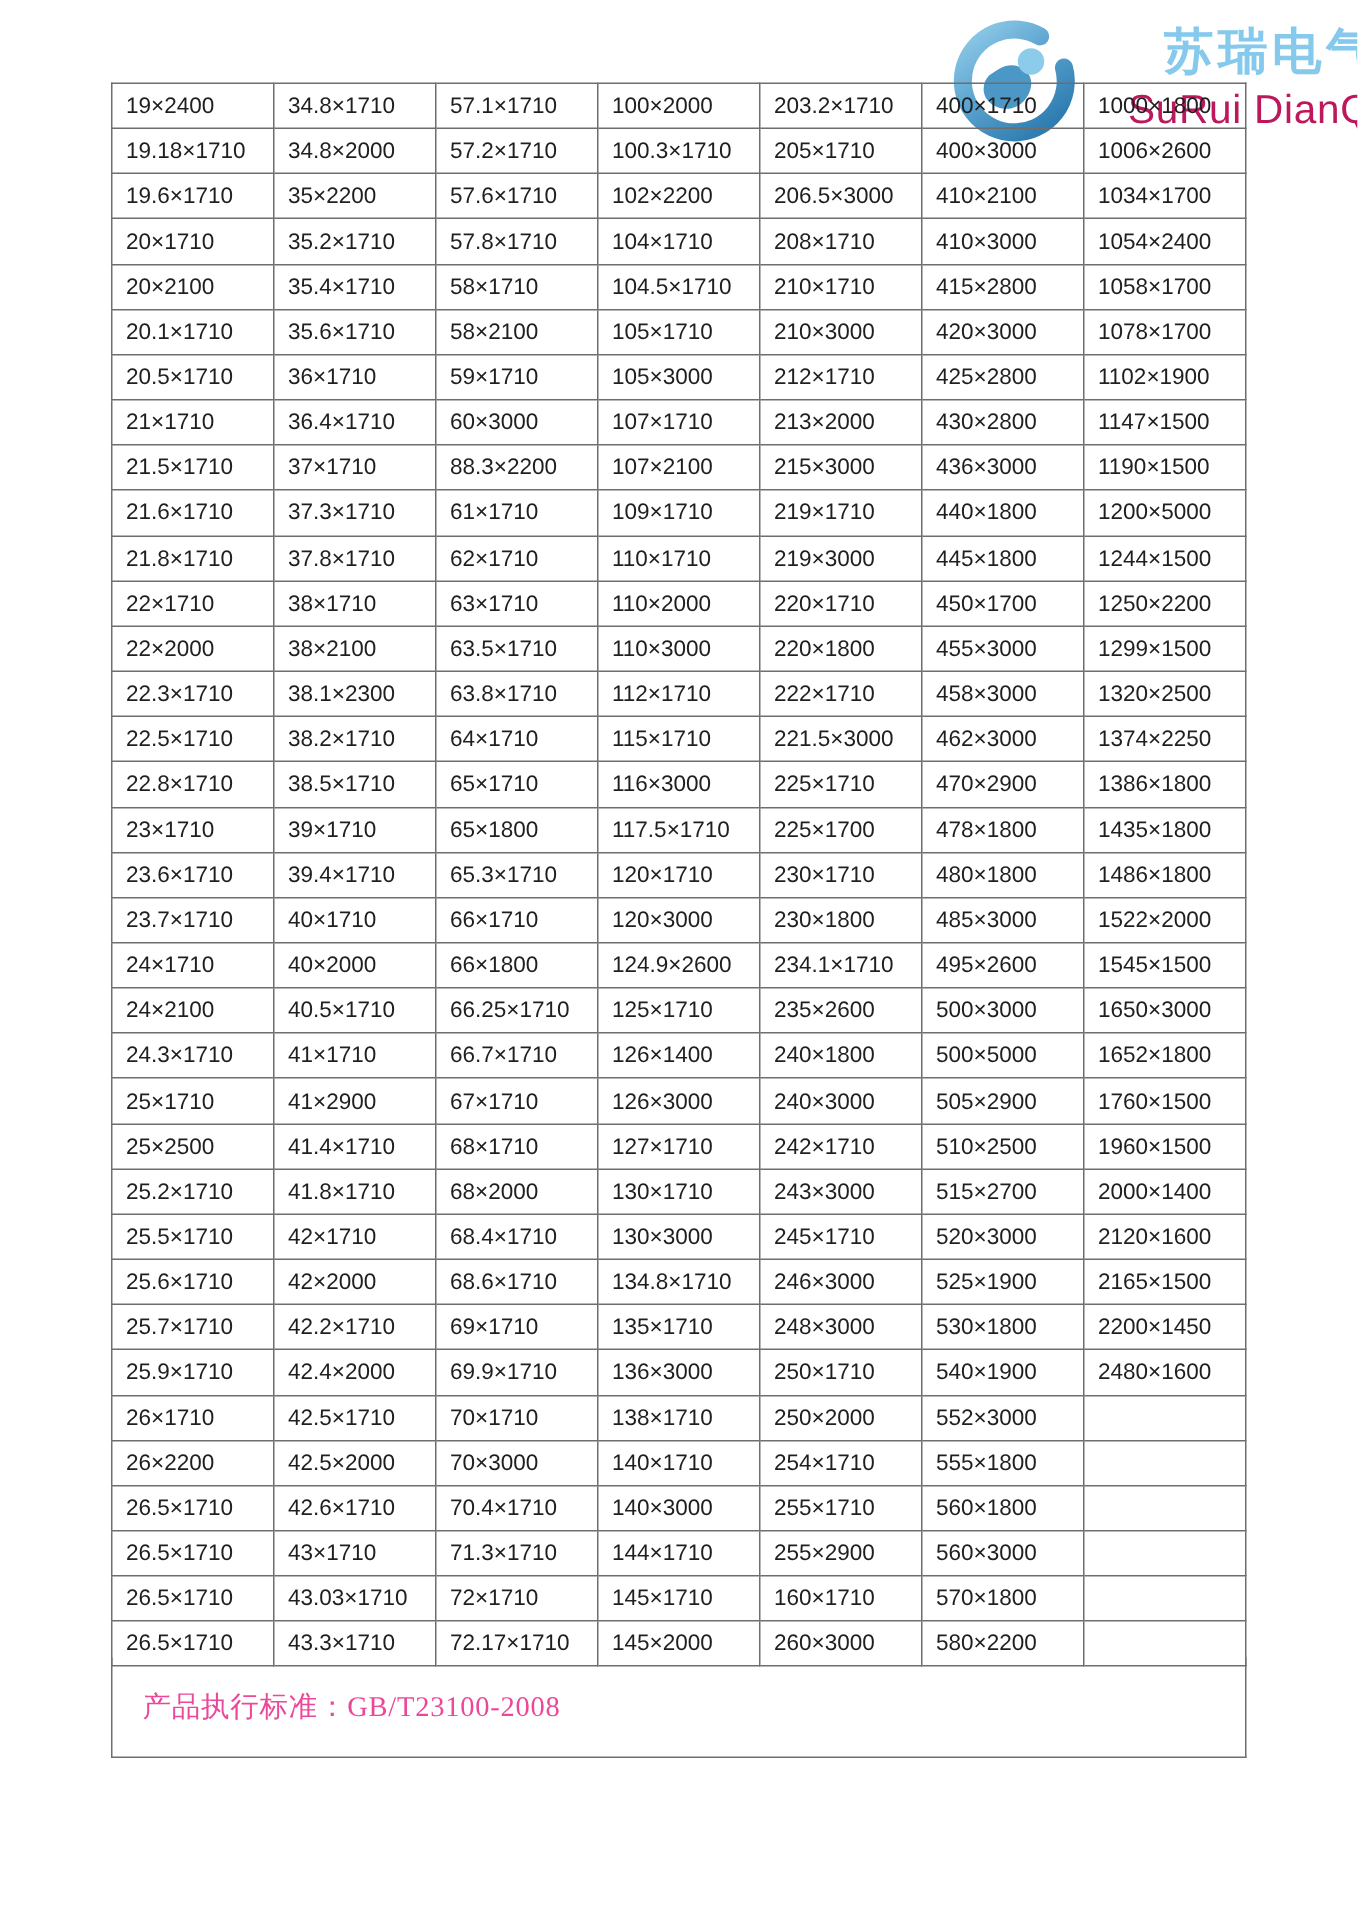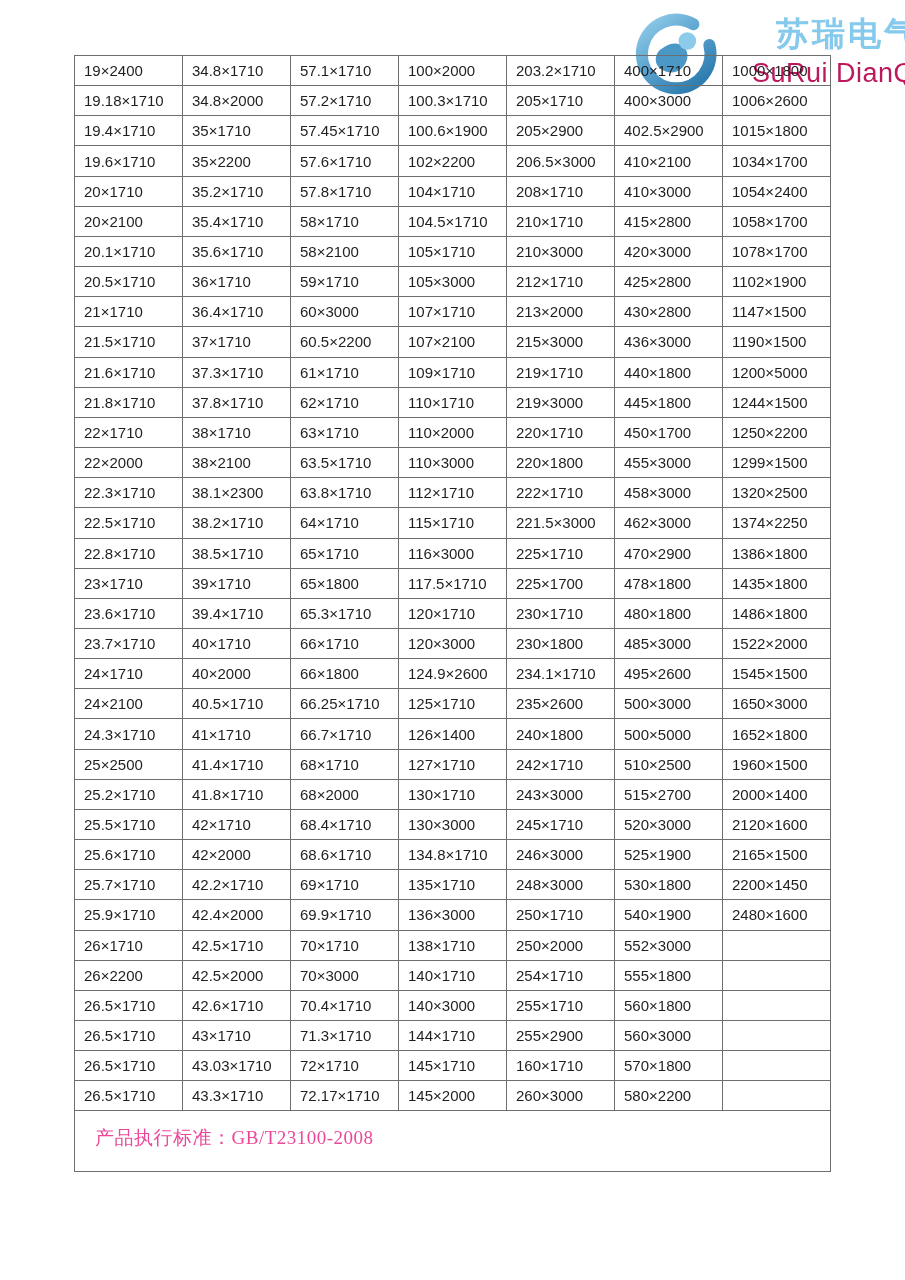--- a/index.html
+++ b/index.html
@@ -102,29 +102,20 @@
         <tr>
           <td>19.18×1710</td>
           <td>34.8×2000</td>
           <td>57.2×1710</td>
           <td>100.3×1710</td>
           <td>205×1710</td>
           <td>400×3000</td>
           <td>1006×2600</td>
         </tr>
         <tr>
-          <td>19.4×1710</td>
-          <td>35×1710</td>
-          <td>57.45×1710</td>
-          <td>100.6×1900</td>
-          <td>205×2900</td>
-          <td>402.5×2900</td>
-          <td>1015×1800</td>
-        </tr>
-        <tr>
           <td>19.6×1710</td>
           <td>35×2200</td>
           <td>57.6×1710</td>
           <td>102×2200</td>
           <td>206.5×3000</td>
           <td>410×2100</td>
           <td>1034×1700</td>
         </tr>
         <tr>
           <td>20×1710</td>
@@ -167,21 +158,21 @@
           <td>36.4×1710</td>
           <td>60×3000</td>
           <td>107×1710</td>
           <td>213×2000</td>
           <td>430×2800</td>
           <td>1147×1500</td>
         </tr>
         <tr>
           <td>21.5×1710</td>
           <td>37×1710</td>
-          <td>60.5×2200</td>
+          <td>88.3×2200</td>
           <td>107×2100</td>
           <td>215×3000</td>
           <td>436×3000</td>
           <td>1190×1500</td>
         </tr>
         <tr>
           <td>21.6×1710</td>
           <td>37.3×1710</td>
           <td>61×1710</td>
           <td>109×1710</td>
@@ -291,20 +282,29 @@
         <tr>
           <td>24.3×1710</td>
           <td>41×1710</td>
           <td>66.7×1710</td>
           <td>126×1400</td>
           <td>240×1800</td>
           <td>500×5000</td>
           <td>1652×1800</td>
         </tr>
         <tr>
+          <td>25×1710</td>
+          <td>41×2900</td>
+          <td>67×1710</td>
+          <td>126×3000</td>
+          <td>240×3000</td>
+          <td>505×2900</td>
+          <td>1760×1500</td>
+        </tr>
+        <tr>
           <td>25×2500</td>
           <td>41.4×1710</td>
           <td>68×1710</td>
           <td>127×1710</td>
           <td>242×1710</td>
           <td>510×2500</td>
           <td>1960×1500</td>
         </tr>
         <tr>
           <td>25.2×1710</td>

